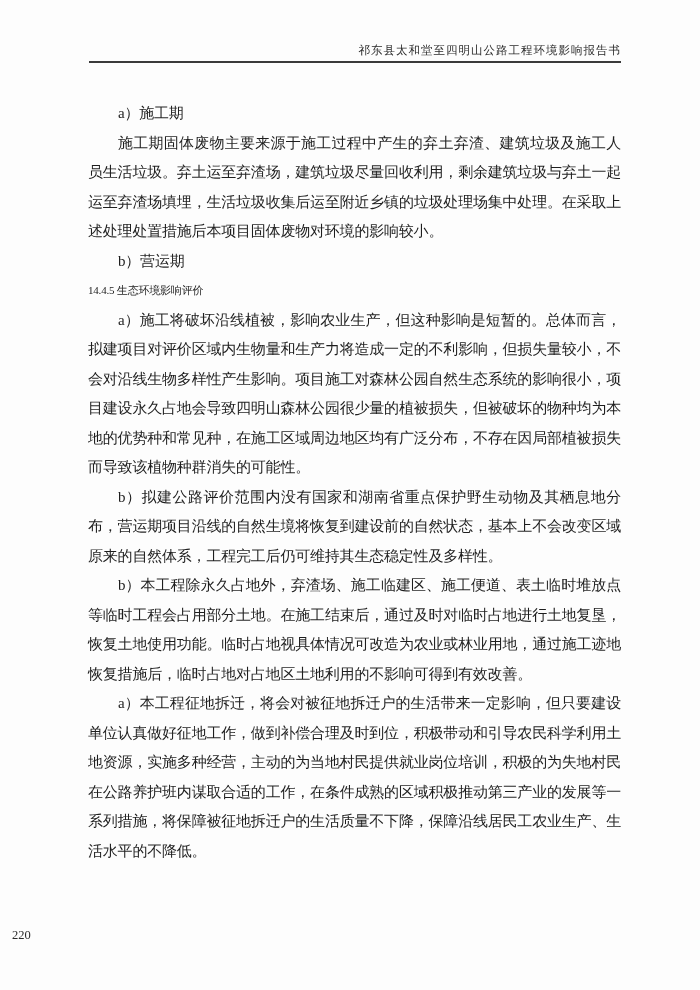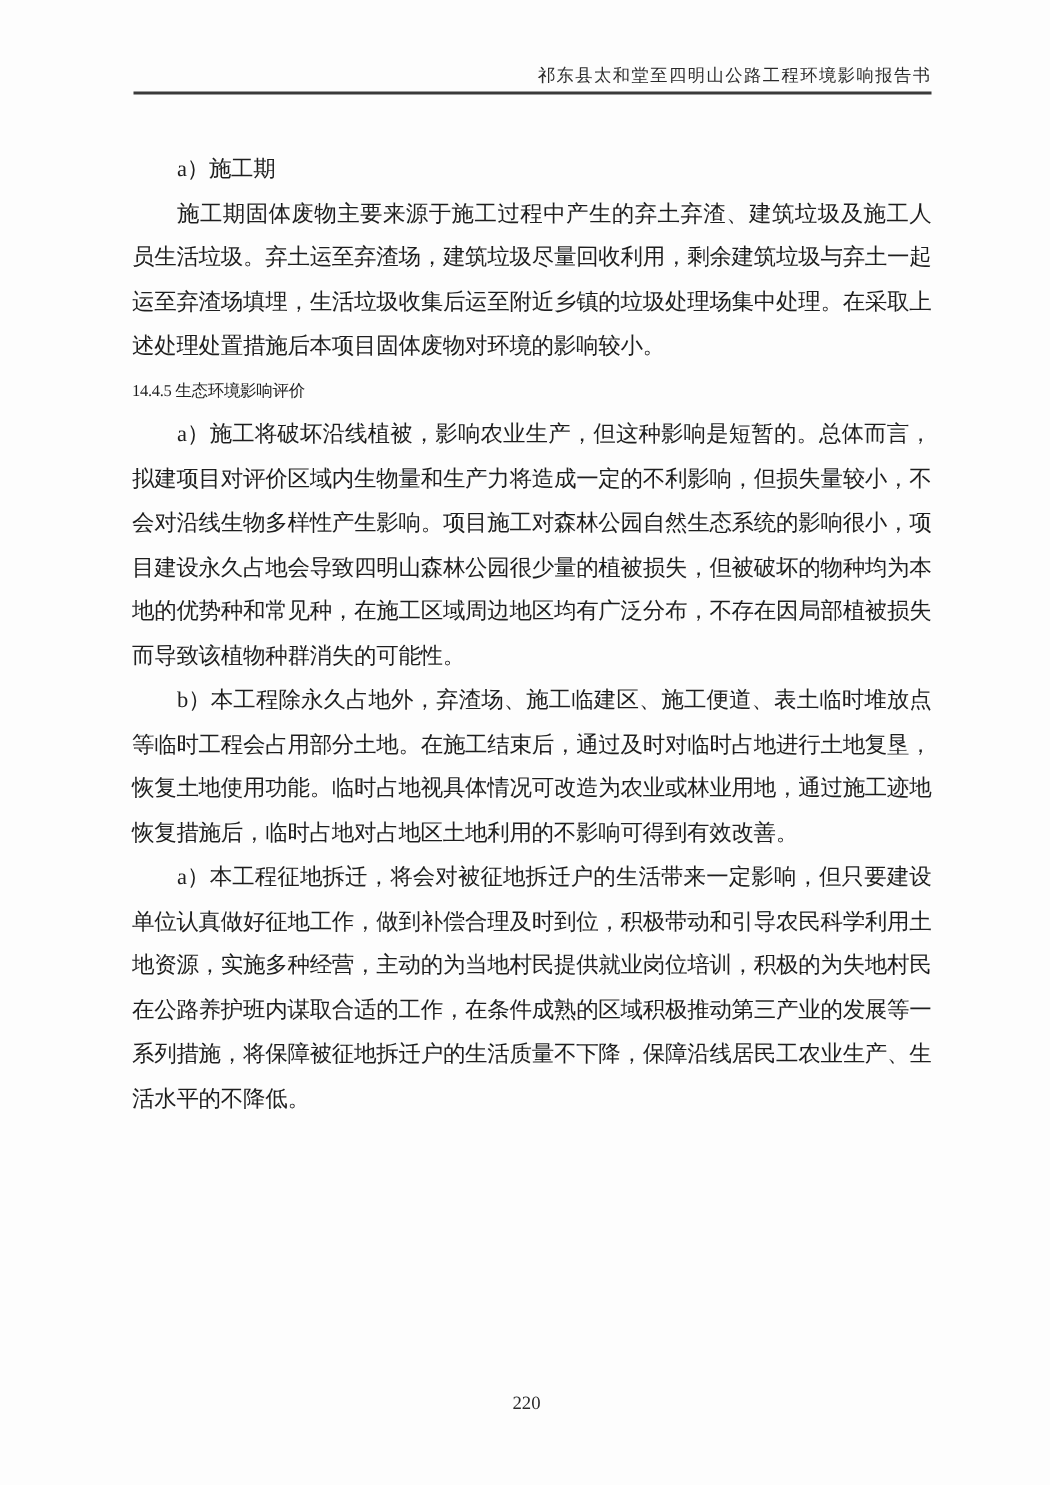--- a/index.html
+++ b/index.html
@@ -55,40 +55,41 @@
   .subheading {
     text-indent: 2em;
   }
   .heading {
     text-indent: 0;
     font-size: 11px;
   }
   .page-number {
     position: absolute;
     bottom: 47px;
-    left: 2px;
+    left: 12px;
     right: 0;
-    text-align: center;
     font-size: 12.5px;
     color: #2b2b2b;
   }
 </style>
 </head>
 <body>
 
 <div class="page">
 
   <div class="running-head">祁东县太和堂至四明山公路工程环境影响报告书</div>
 
   <div class="header-rule"></div>
 
   <div class="doc-body">
     <p class="subheading">a）施工期</p>
     <p class="para">施工期固体废物主要来源于施工过程中产生的弃土弃渣、建筑垃圾及施工人员生活垃圾。弃土运至弃渣场，建筑垃圾尽量回收利用，剩余建筑垃圾与弃土一起运至弃渣场填埋，生活垃圾收集后运至附近乡镇的垃圾处理场集中处理。在采取上述处理处置措施后本项目固体废物对环境的影响较小。</p>
+    <p class="subheading">b）营运期</p>
     <p class="heading">14.4.5  生态环境影响评价</p>
     <p class="para">a）施工将破坏沿线植被，影响农业生产，但这种影响是短暂的。总体而言，拟建项目对评价区域内生物量和生产力将造成一定的不利影响，但损失量较小，不会对沿线生物多样性产生影响。项目施工对森林公园自然生态系统的影响很小，项目建设永久占地会导致四明山森林公园很少量的植被损失，但被破坏的物种均为本地的优势种和常见种，在施工区域周边地区均有广泛分布，不存在因局部植被损失而导致该植物种群消失的可能性。</p>
+    <p class="para">b）拟建公路评价范围内没有国家和湖南省重点保护野生动物及其栖息地分布，营运期项目沿线的自然生境将恢复到建设前的自然状态，基本上不会改变区域原来的自然体系，工程完工后仍可维持其生态稳定性及多样性。</p>
     <p class="para">b）本工程除永久占地外，弃渣场、施工临建区、施工便道、表土临时堆放点等临时工程会占用部分土地。在施工结束后，通过及时对临时占地进行土地复垦，恢复土地使用功能。临时占地视具体情况可改造为农业或林业用地，通过施工迹地恢复措施后，临时占地对占地区土地利用的不影响可得到有效改善。</p>
     <p class="para">a）本工程征地拆迁，将会对被征地拆迁户的生活带来一定影响，但只要建设单位认真做好征地工作，做到补偿合理及时到位，积极带动和引导农民科学利用土地资源，实施多种经营，主动的为当地村民提供就业岗位培训，积极的为失地村民在公路养护班内谋取合适的工作，在条件成熟的区域积极推动第三产业的发展等一系列措施，将保障被征地拆迁户的生活质量不下降，保障沿线居民工农业生产、生活水平的不降低。</p>
   </div>
 
   <div class="page-number">220</div>
 
 </div>
 
 </body></html>

